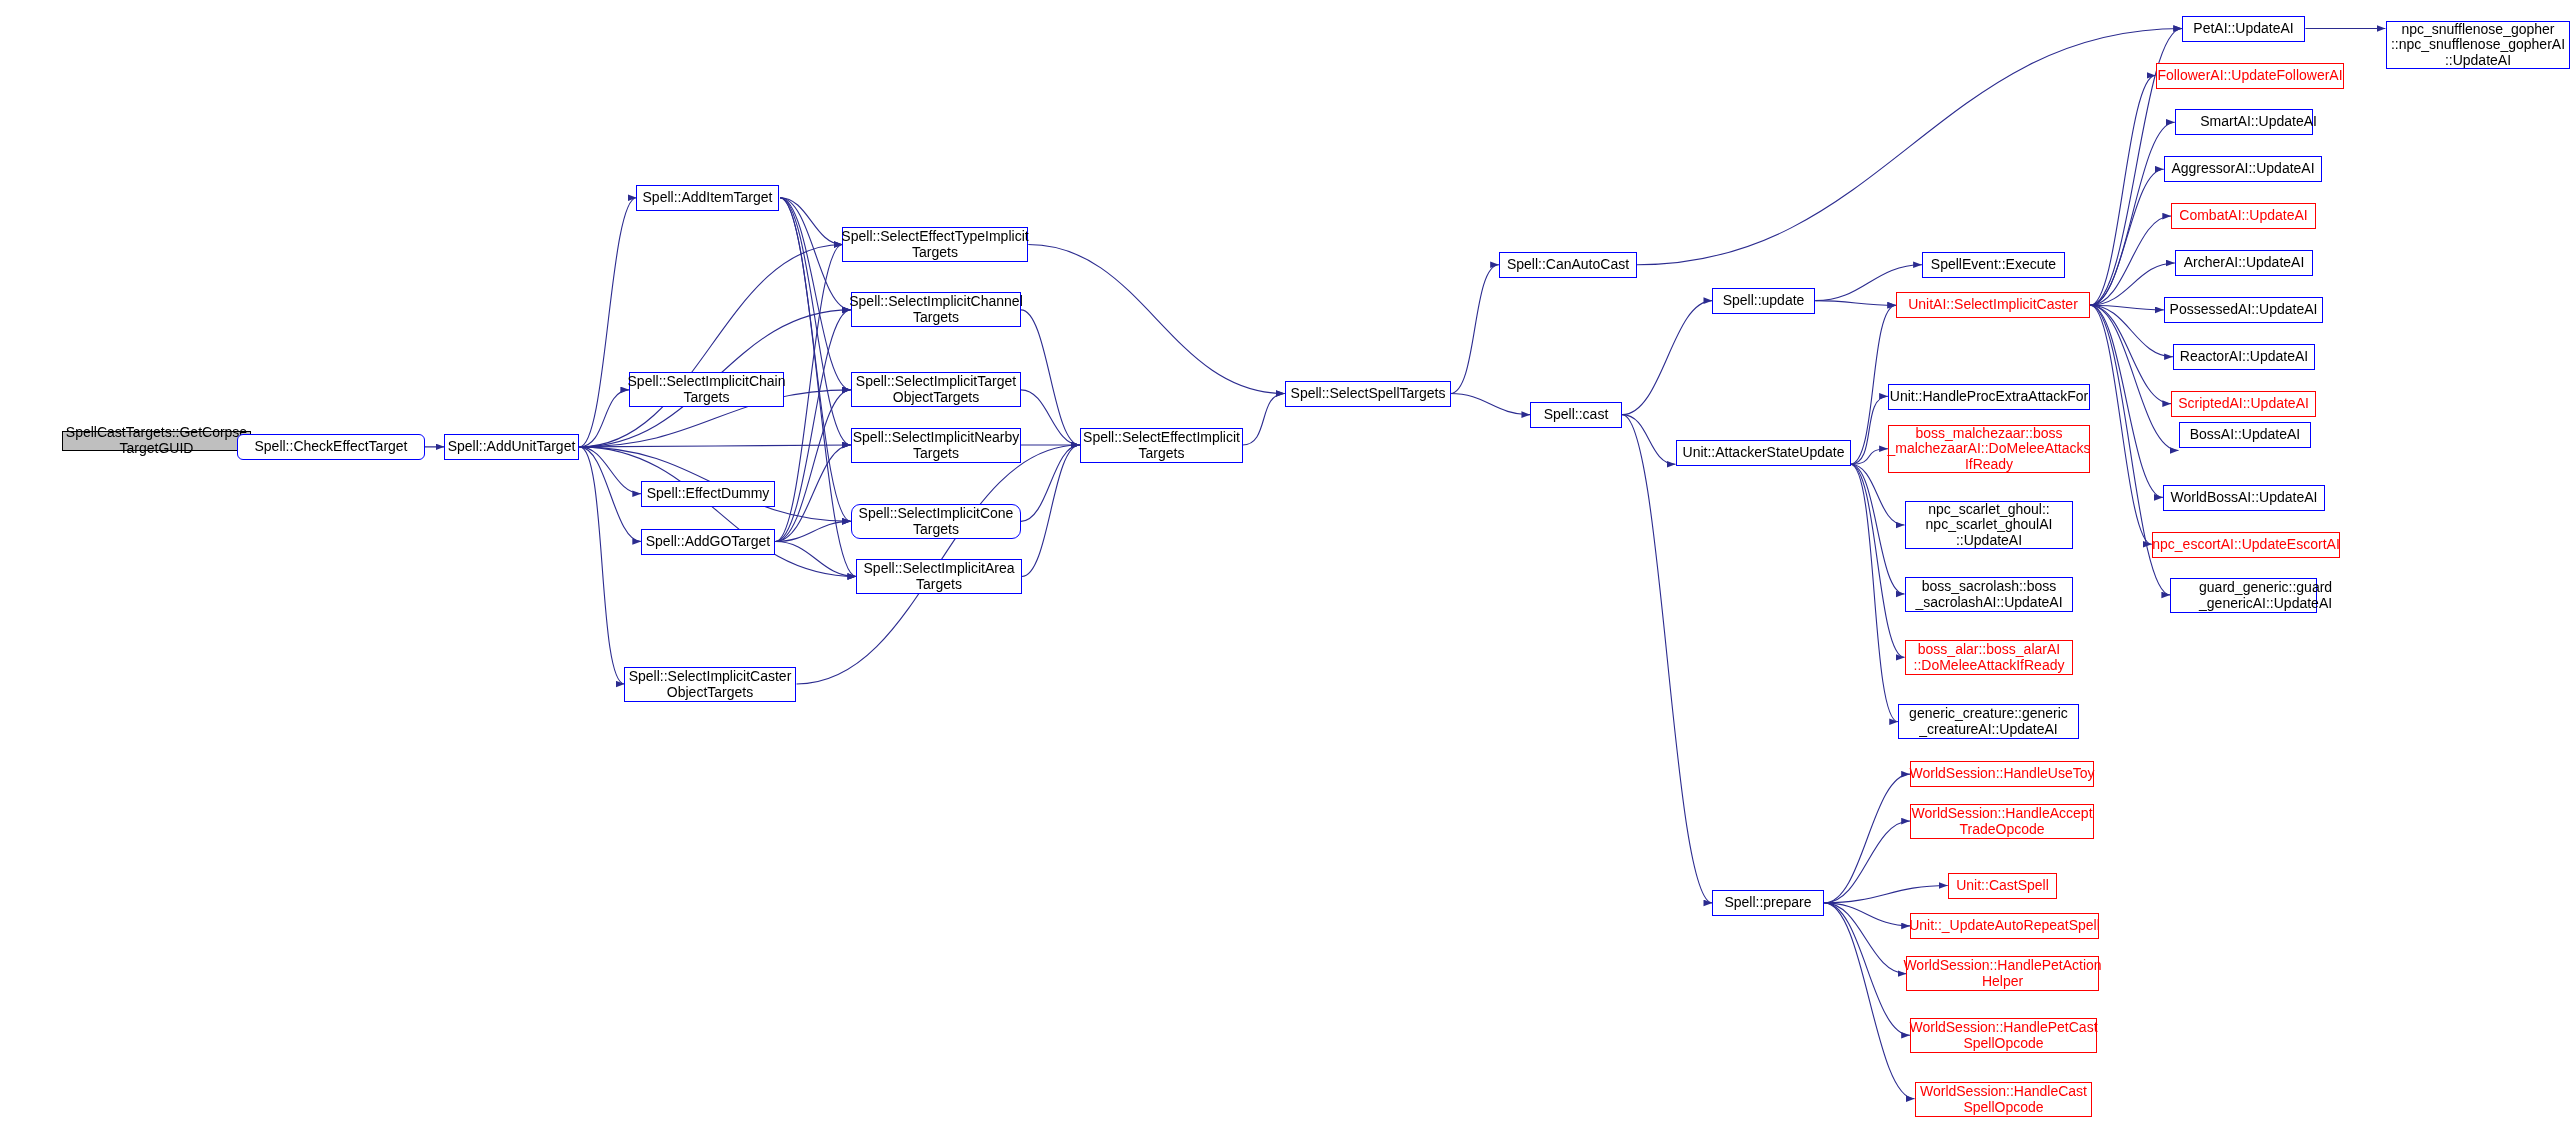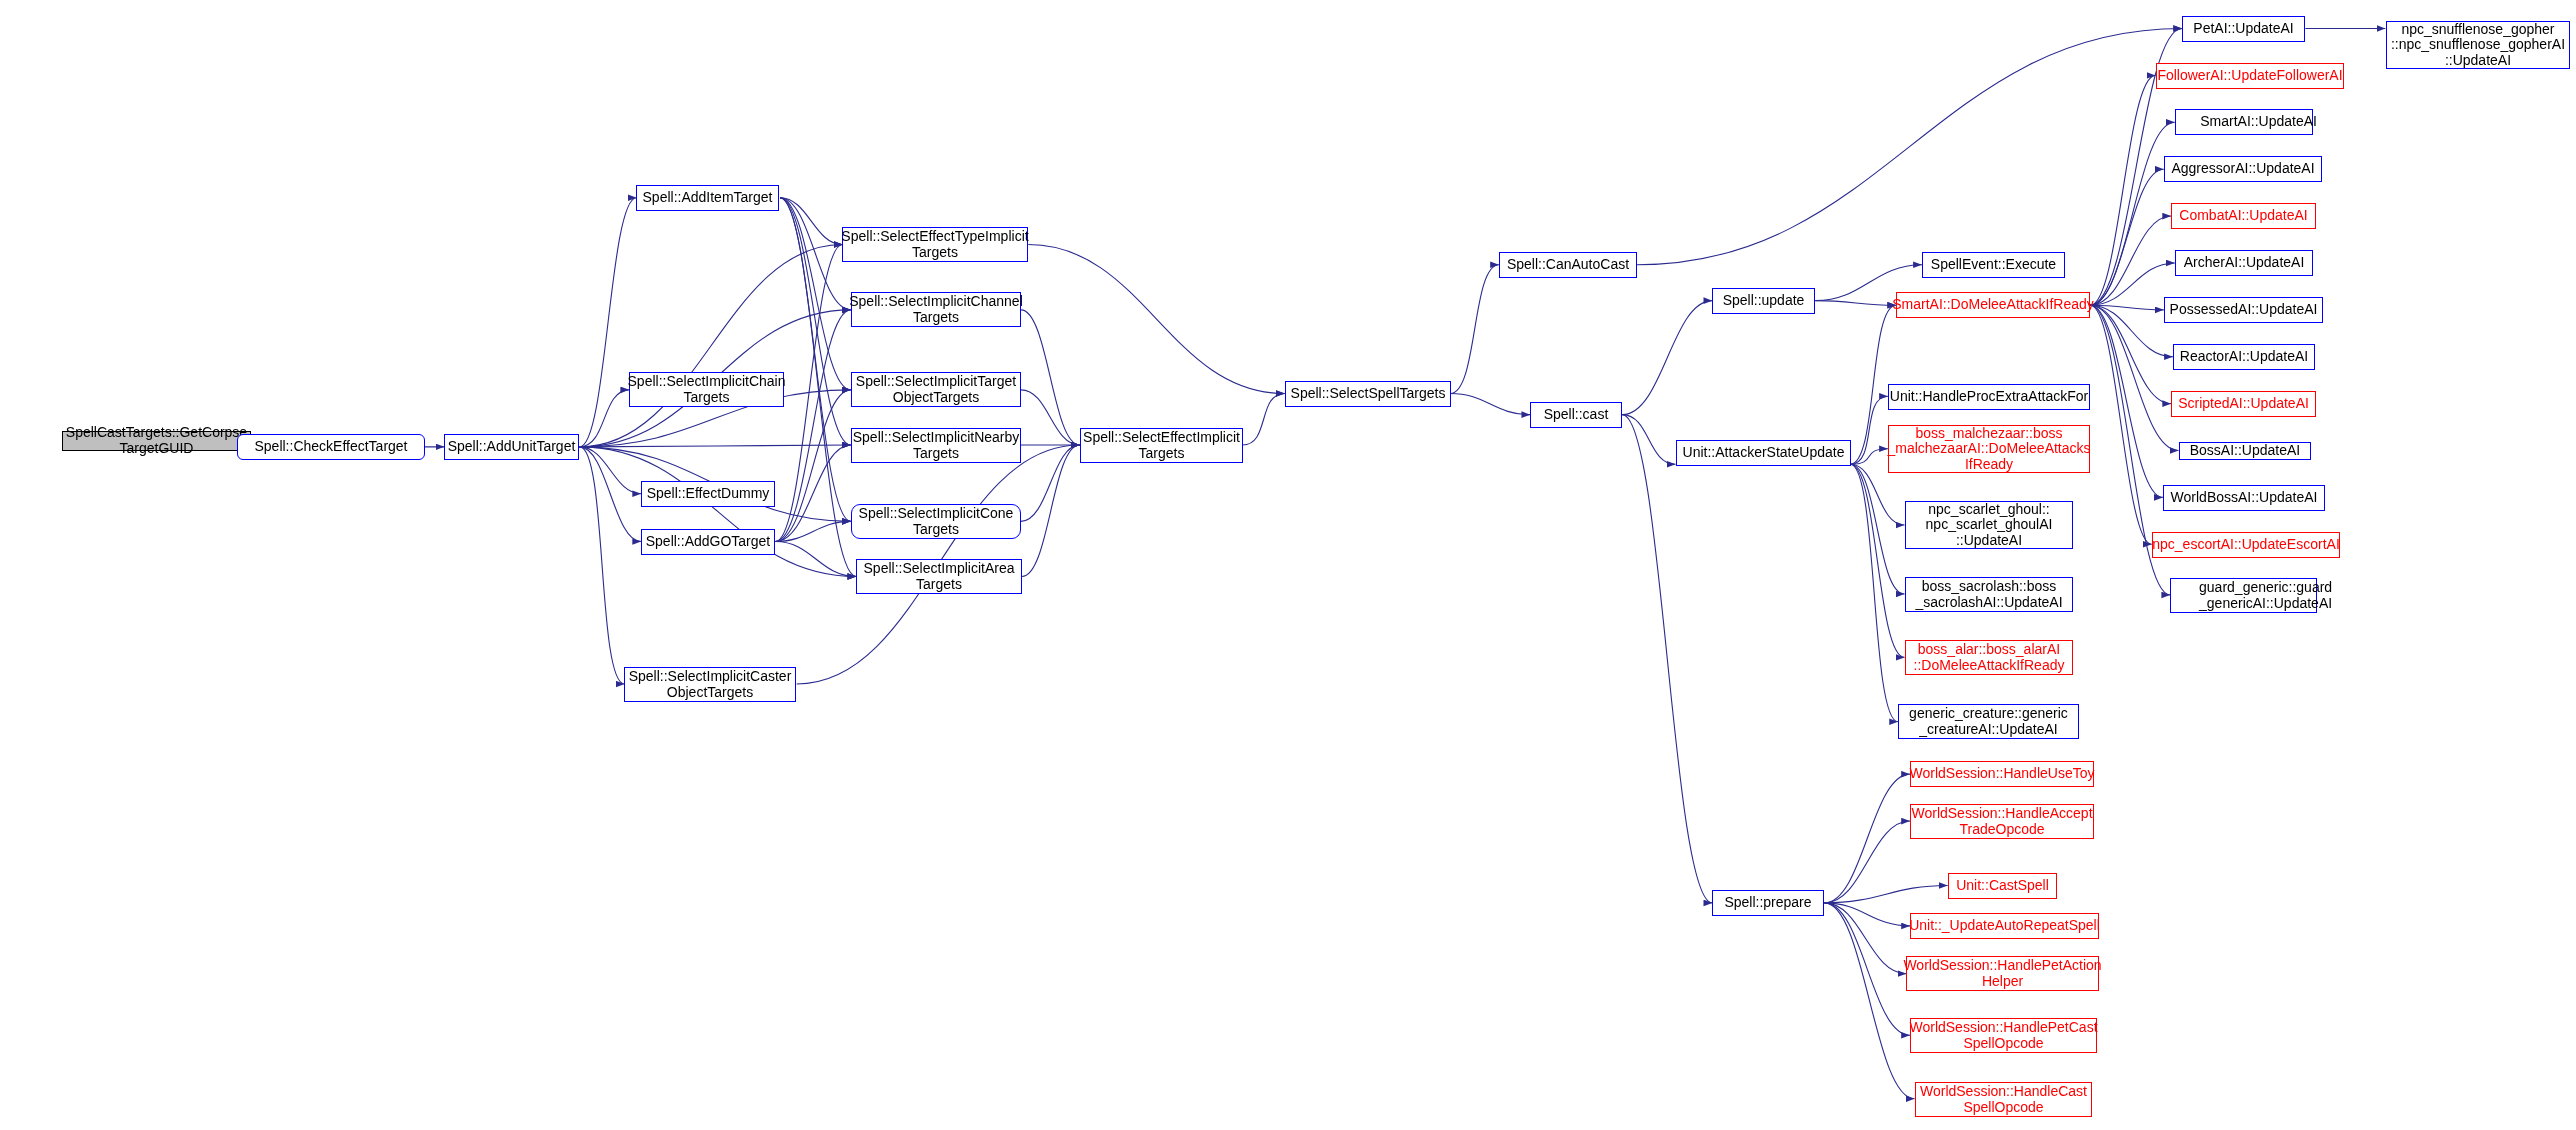--- a/index.html
+++ b/index.html
@@ -118,21 +118,21 @@
 Targets</div>
       <div class="node" style="left: 1080px; top: 428px; width: 163px; height: 35px;">Spell::SelectEffectImplicit
 Targets</div>
       <div class="node" style="left: 1285px; top: 381px; width: 166px; height: 26px;">Spell::SelectSpellTargets</div>
       <div class="node" style="left: 1499px; top: 252px; width: 138px; height: 26px;">Spell::CanAutoCast</div>
       <div class="node" style="left: 1530px; top: 402px; width: 92px; height: 26px;">Spell::cast</div>
       <div class="node" style="left: 1712px; top: 288px; width: 103px; height: 26px;">Spell::update</div>
       <div class="node" style="left: 1676px; top: 440px; width: 175px; height: 26px;">Unit::AttackerStateUpdate</div>
       <div class="node" style="left: 1712px; top: 890px; width: 112px; height: 26px;">Spell::prepare</div>
       <div class="node" style="left: 1922px; top: 252px; width: 143px; height: 26px;">SpellEvent::Execute</div>
-      <div class="node red" style="left: 1896px; top: 292px; width: 194px; height: 26px;">SmartAI::DoMeleeAttackIfReady</div>
+      <div class="node red" style="left: 1896px; top: 292px; width: 194px; height: 26px;">UnitAI::SelectImplicitCaster</div>
       <div class="node" style="left: 1888px; top: 384px; width: 202px; height: 26px;">Unit::HandleProcExtraAttackFor</div>
       <div class="node red" style="left: 1888px; top: 425px; width: 202px; height: 48px;">boss_malchezaar::boss
 _malchezaarAI::DoMeleeAttacks
 IfReady</div>
       <div class="node" style="left: 1905px; top: 501px; width: 168px; height: 48px;">npc_scarlet_ghoul::
 npc_scarlet_ghoulAI
 ::UpdateAI</div>
       <div class="node" style="left: 1905px; top: 577px; width: 168px; height: 35px;">boss_sacrolash::boss
 _sacrolashAI::UpdateAI</div>
       <div class="node red" style="left: 1905px; top: 640px; width: 168px; height: 35px;">boss_alar::boss_alarAI
@@ -152,21 +152,21 @@
 SpellOpcode</div>
       <div class="node" style="left: 2182px; top: 15.6px; width: 123px; height: 26px;">PetAI::UpdateAI</div>
       <div class="node red" style="left: 2156px; top: 63px; width: 188px; height: 26px;">FollowerAI::UpdateFollowerAI</div>
       <div class="node" style="left: 2175px; top: 109px; width: 138px; height: 26px; padding-left: 32px;">SmartAI::UpdateAI</div>
       <div class="node" style="left: 2164px; top: 156px; width: 158px; height: 26px;">AggressorAI::UpdateAI</div>
       <div class="node red" style="left: 2171px; top: 203px; width: 145px; height: 26px;">CombatAI::UpdateAI</div>
       <div class="node" style="left: 2175px; top: 250px; width: 138px; height: 26px;">ArcherAI::UpdateAI</div>
       <div class="node" style="left: 2164px; top: 297px; width: 159px; height: 26px;">PossessedAI::UpdateAI</div>
       <div class="node" style="left: 2173px; top: 344px; width: 142px; height: 26px;">ReactorAI::UpdateAI</div>
       <div class="node red" style="left: 2171px; top: 391px; width: 145px; height: 26px;">ScriptedAI::UpdateAI</div>
-      <div class="node" style="left: 2179px; top: 442px; width: 132px; height: 18px;">BossAI::UpdateAI</div>
+      <div class="node" style="left: 2179px; top: 422px; width: 132px; height: 26px;">BossAI::UpdateAI</div>
       <div class="node" style="left: 2163px; top: 485px; width: 162px; height: 26px;">WorldBossAI::UpdateAI</div>
       <div class="node red" style="left: 2152px; top: 532px; width: 188px; height: 26px;">npc_escortAI::UpdateEscortAI</div>
       <div class="node" style="left: 2170px; top: 578px; width: 147px; height: 35px; padding-left: 47px;">guard_generic::guard
 _genericAI::UpdateAI</div>
       <div class="node" style="left: 2386px; top: 21px; width: 184px; height: 48px;">npc_snufflenose_gopher
 ::npc_snufflenose_gopherAI
 ::UpdateAI</div>
     </div>
 </div>
 

